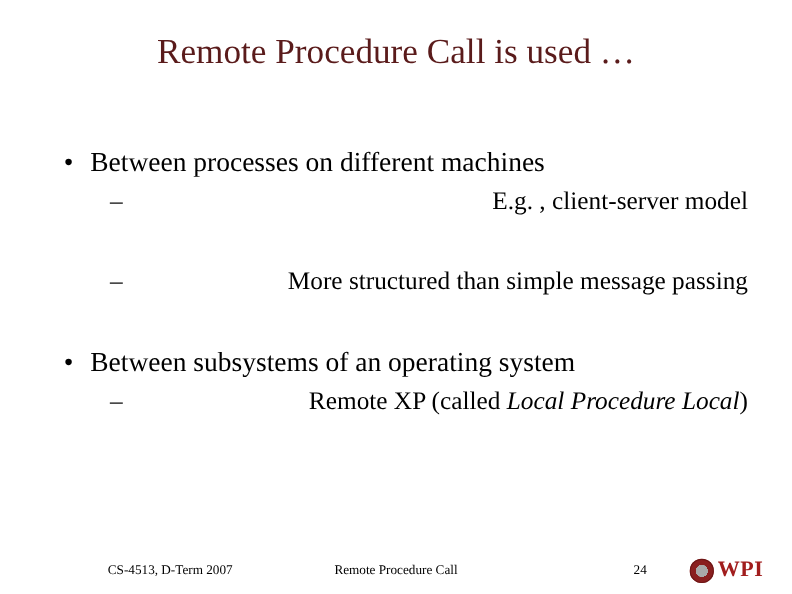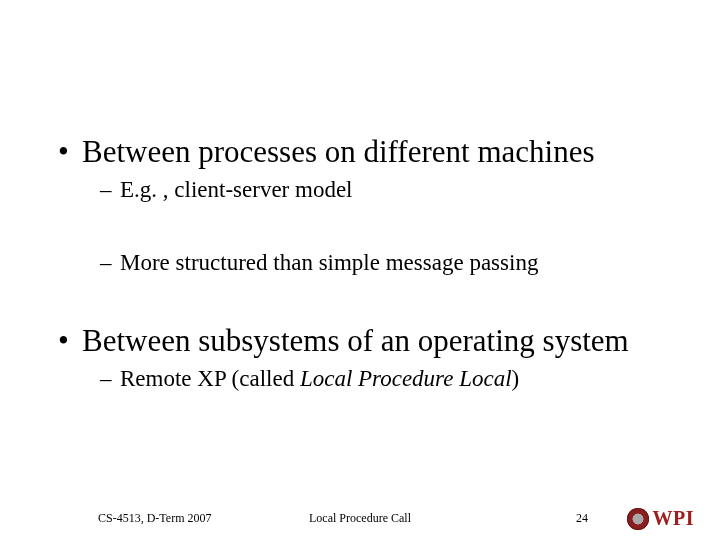--- a/index.html
+++ b/index.html
@@ -27,40 +27,41 @@
     font-size: 32px;
     color: #5a1b1b;
   }
   .body {
     position: absolute;
     top: 115px;
     left: 58px;
     right: 40px;
   }
   .bullet-l1 {
-    font-size: 31px;
+    font-size: 25px;
     margin-top: 18px;
     margin-bottom: 6px;
     padding-left: 24px;
     position: relative;
     line-height: 1.2;
   }
   .bullet-l1::before {
     content: "•";
     position: absolute;
     left: 0;
     top: 0;
   }
   .bullet-l2 {
     font-size: 23px;
     margin-top: 4px;
     margin-bottom: 0;
     padding-left: 62px;
     position: relative;
     line-height: 1.25;
+    text-align: right;
   }
   .bullet-l2::before {
     content: "–";
     position: absolute;
     left: 42px;
     top: 0;
   }
   .group + .group {
     margin-top: 44px;
   }
@@ -117,20 +118,21 @@
     font-size: 20px;
     color: #a11d1d;
     letter-spacing: 0.5px;
   }
 </style>
 </head>
 <body>
 
 <div class="slide">
 
+  <div class="title">Remote Procedure Call is used …</div>
 
   <div class="body">
 
     <div class="group">
       <div class="bullet-l1">Between processes on different machines</div>
       <div class="bullet-l2">
         <span>E.g. , </span><span>client-server model</span>
       </div>
     </div>
 
@@ -144,21 +146,21 @@
       <div class="bullet-l1">Between subsystems of an operating system</div>
       <div class="bullet-l2">
         <span>Remote XP (called </span><span class="italic">Local Procedure Local</span><span>)</span>
       </div>
     </div>
 
   </div>
 
   <div class="footer">
     <div class="footer-left">CS-4513, D-Term 2007</div>
-    <div class="footer-center">Local Procedure Call</div>
+    <div class="footer-center">Remote Procedure Call</div>
     <div class="footer-pagenum">24</div>
     <div class="logo">
       <div class="seal"></div>
       <div class="wpi-text">WPI</div>
     </div>
   </div>
 
 </div>
 
 </body></html>

